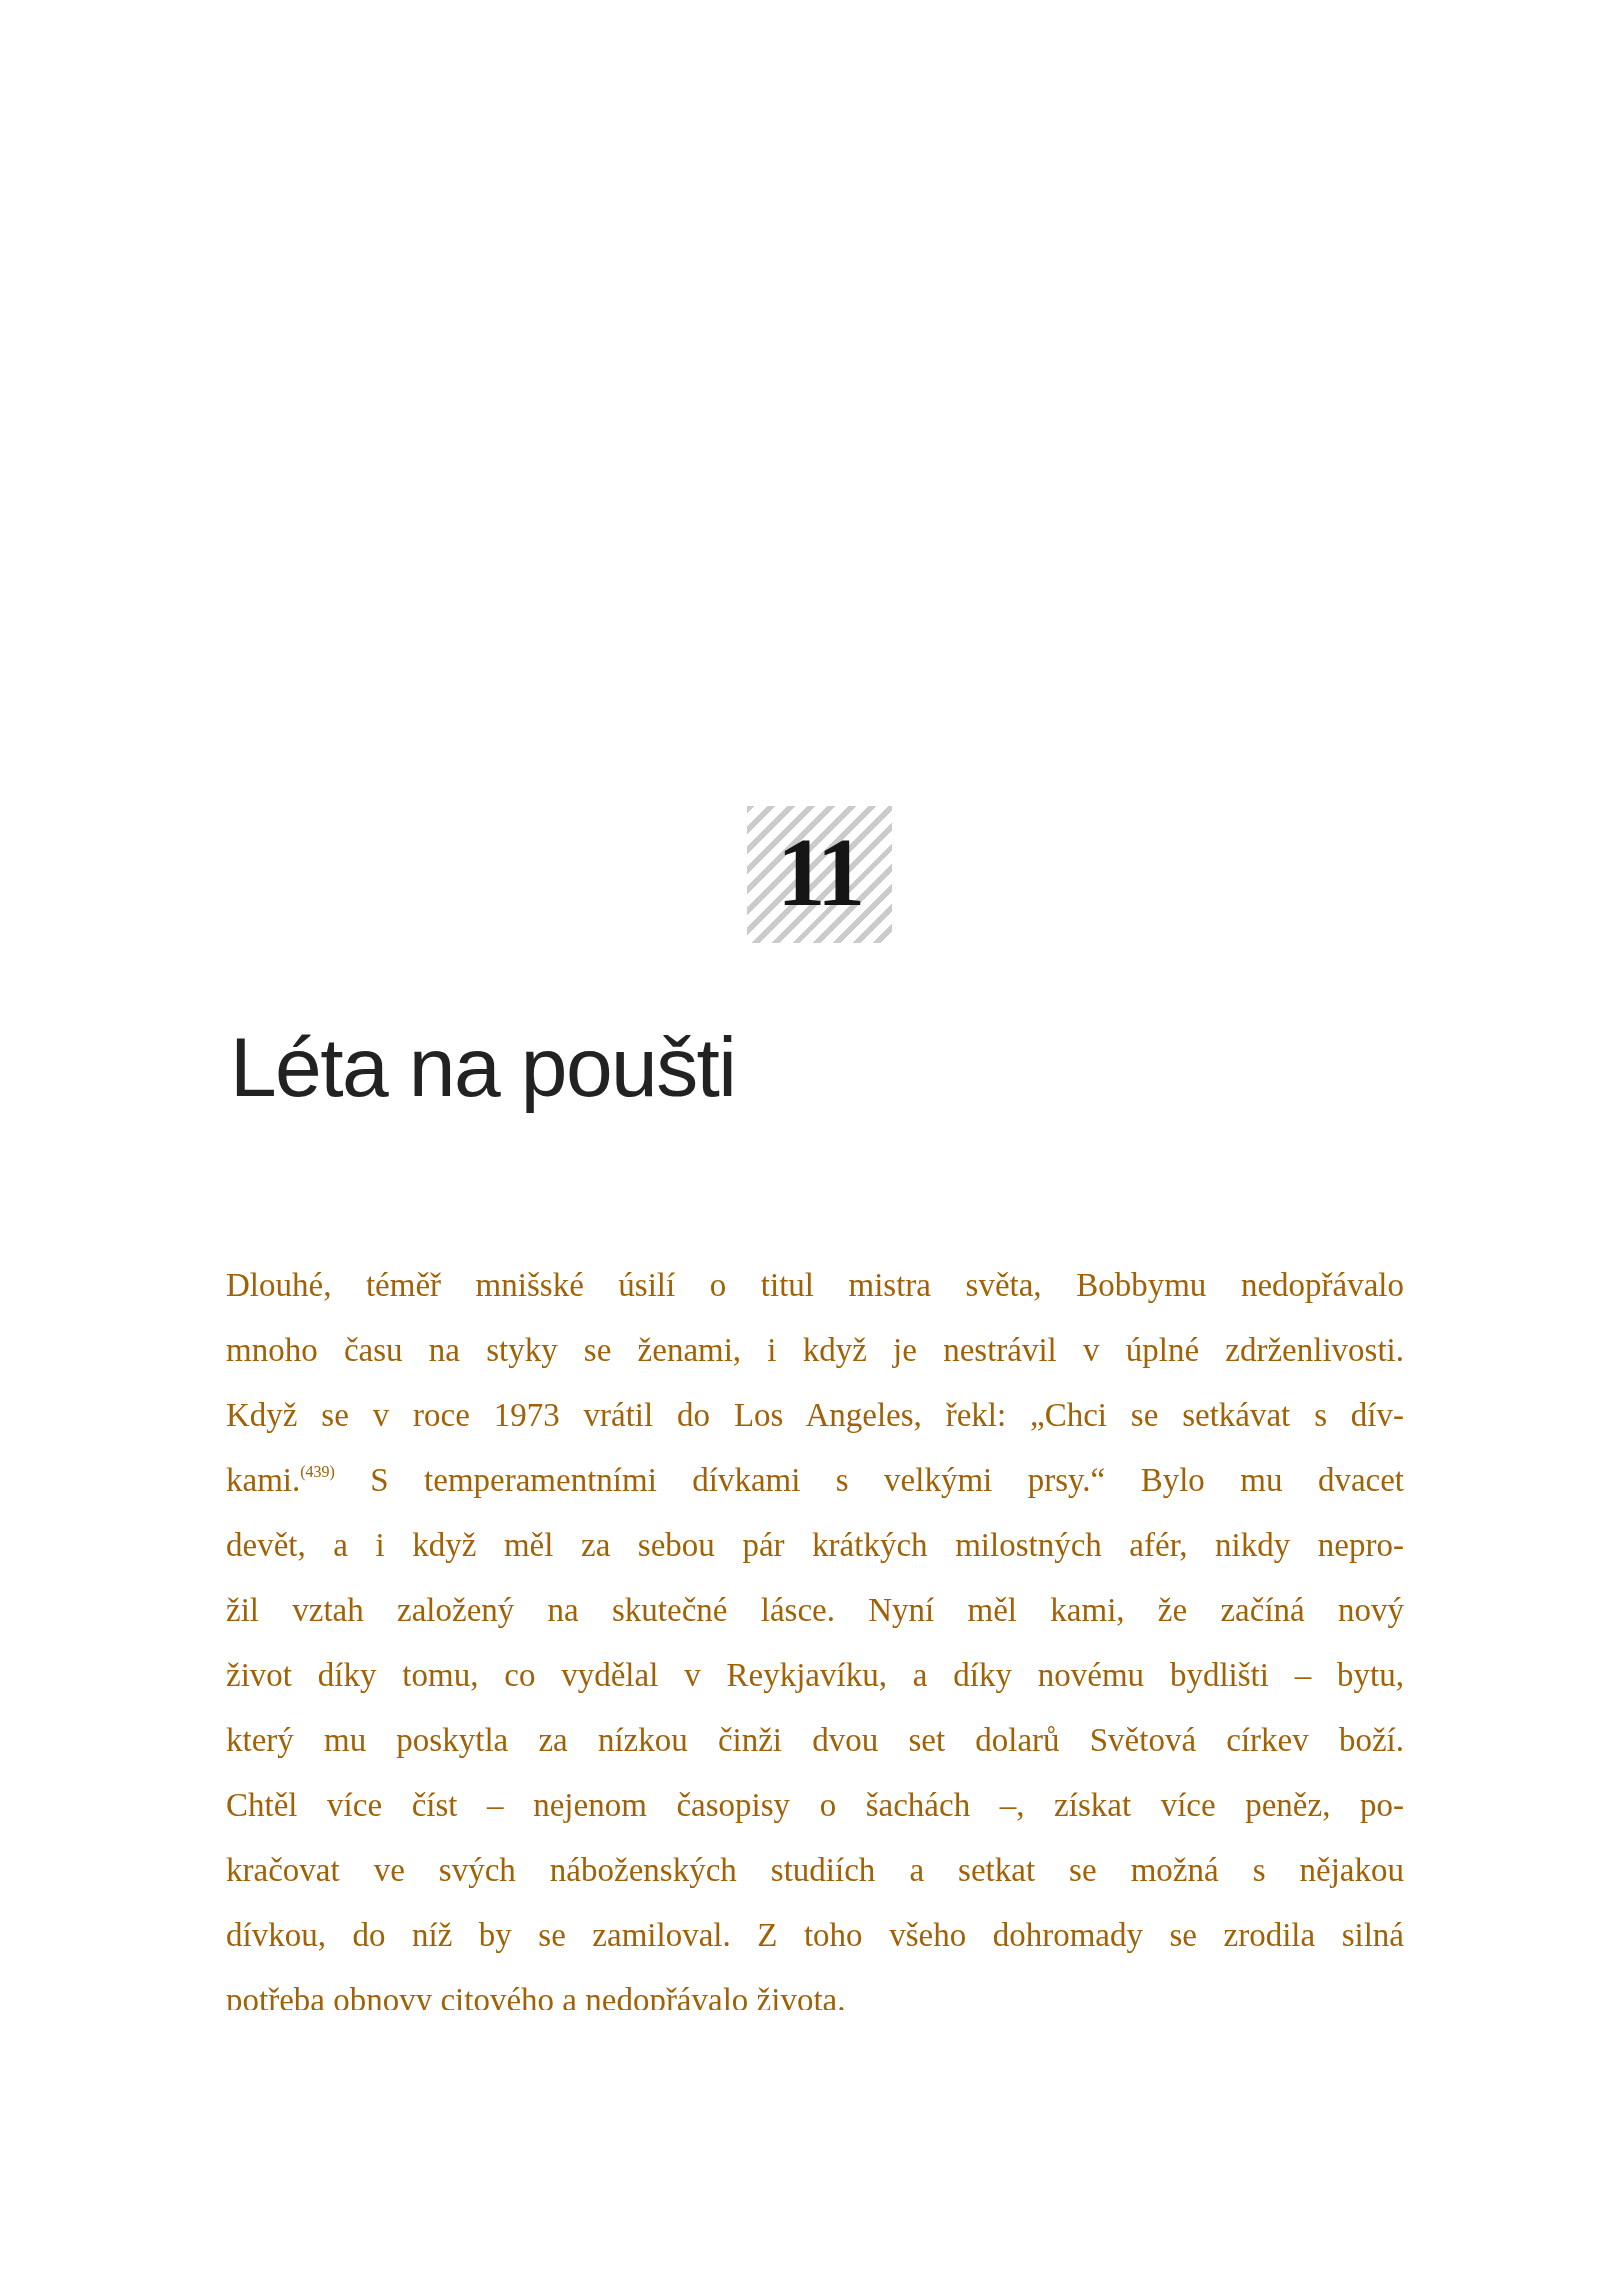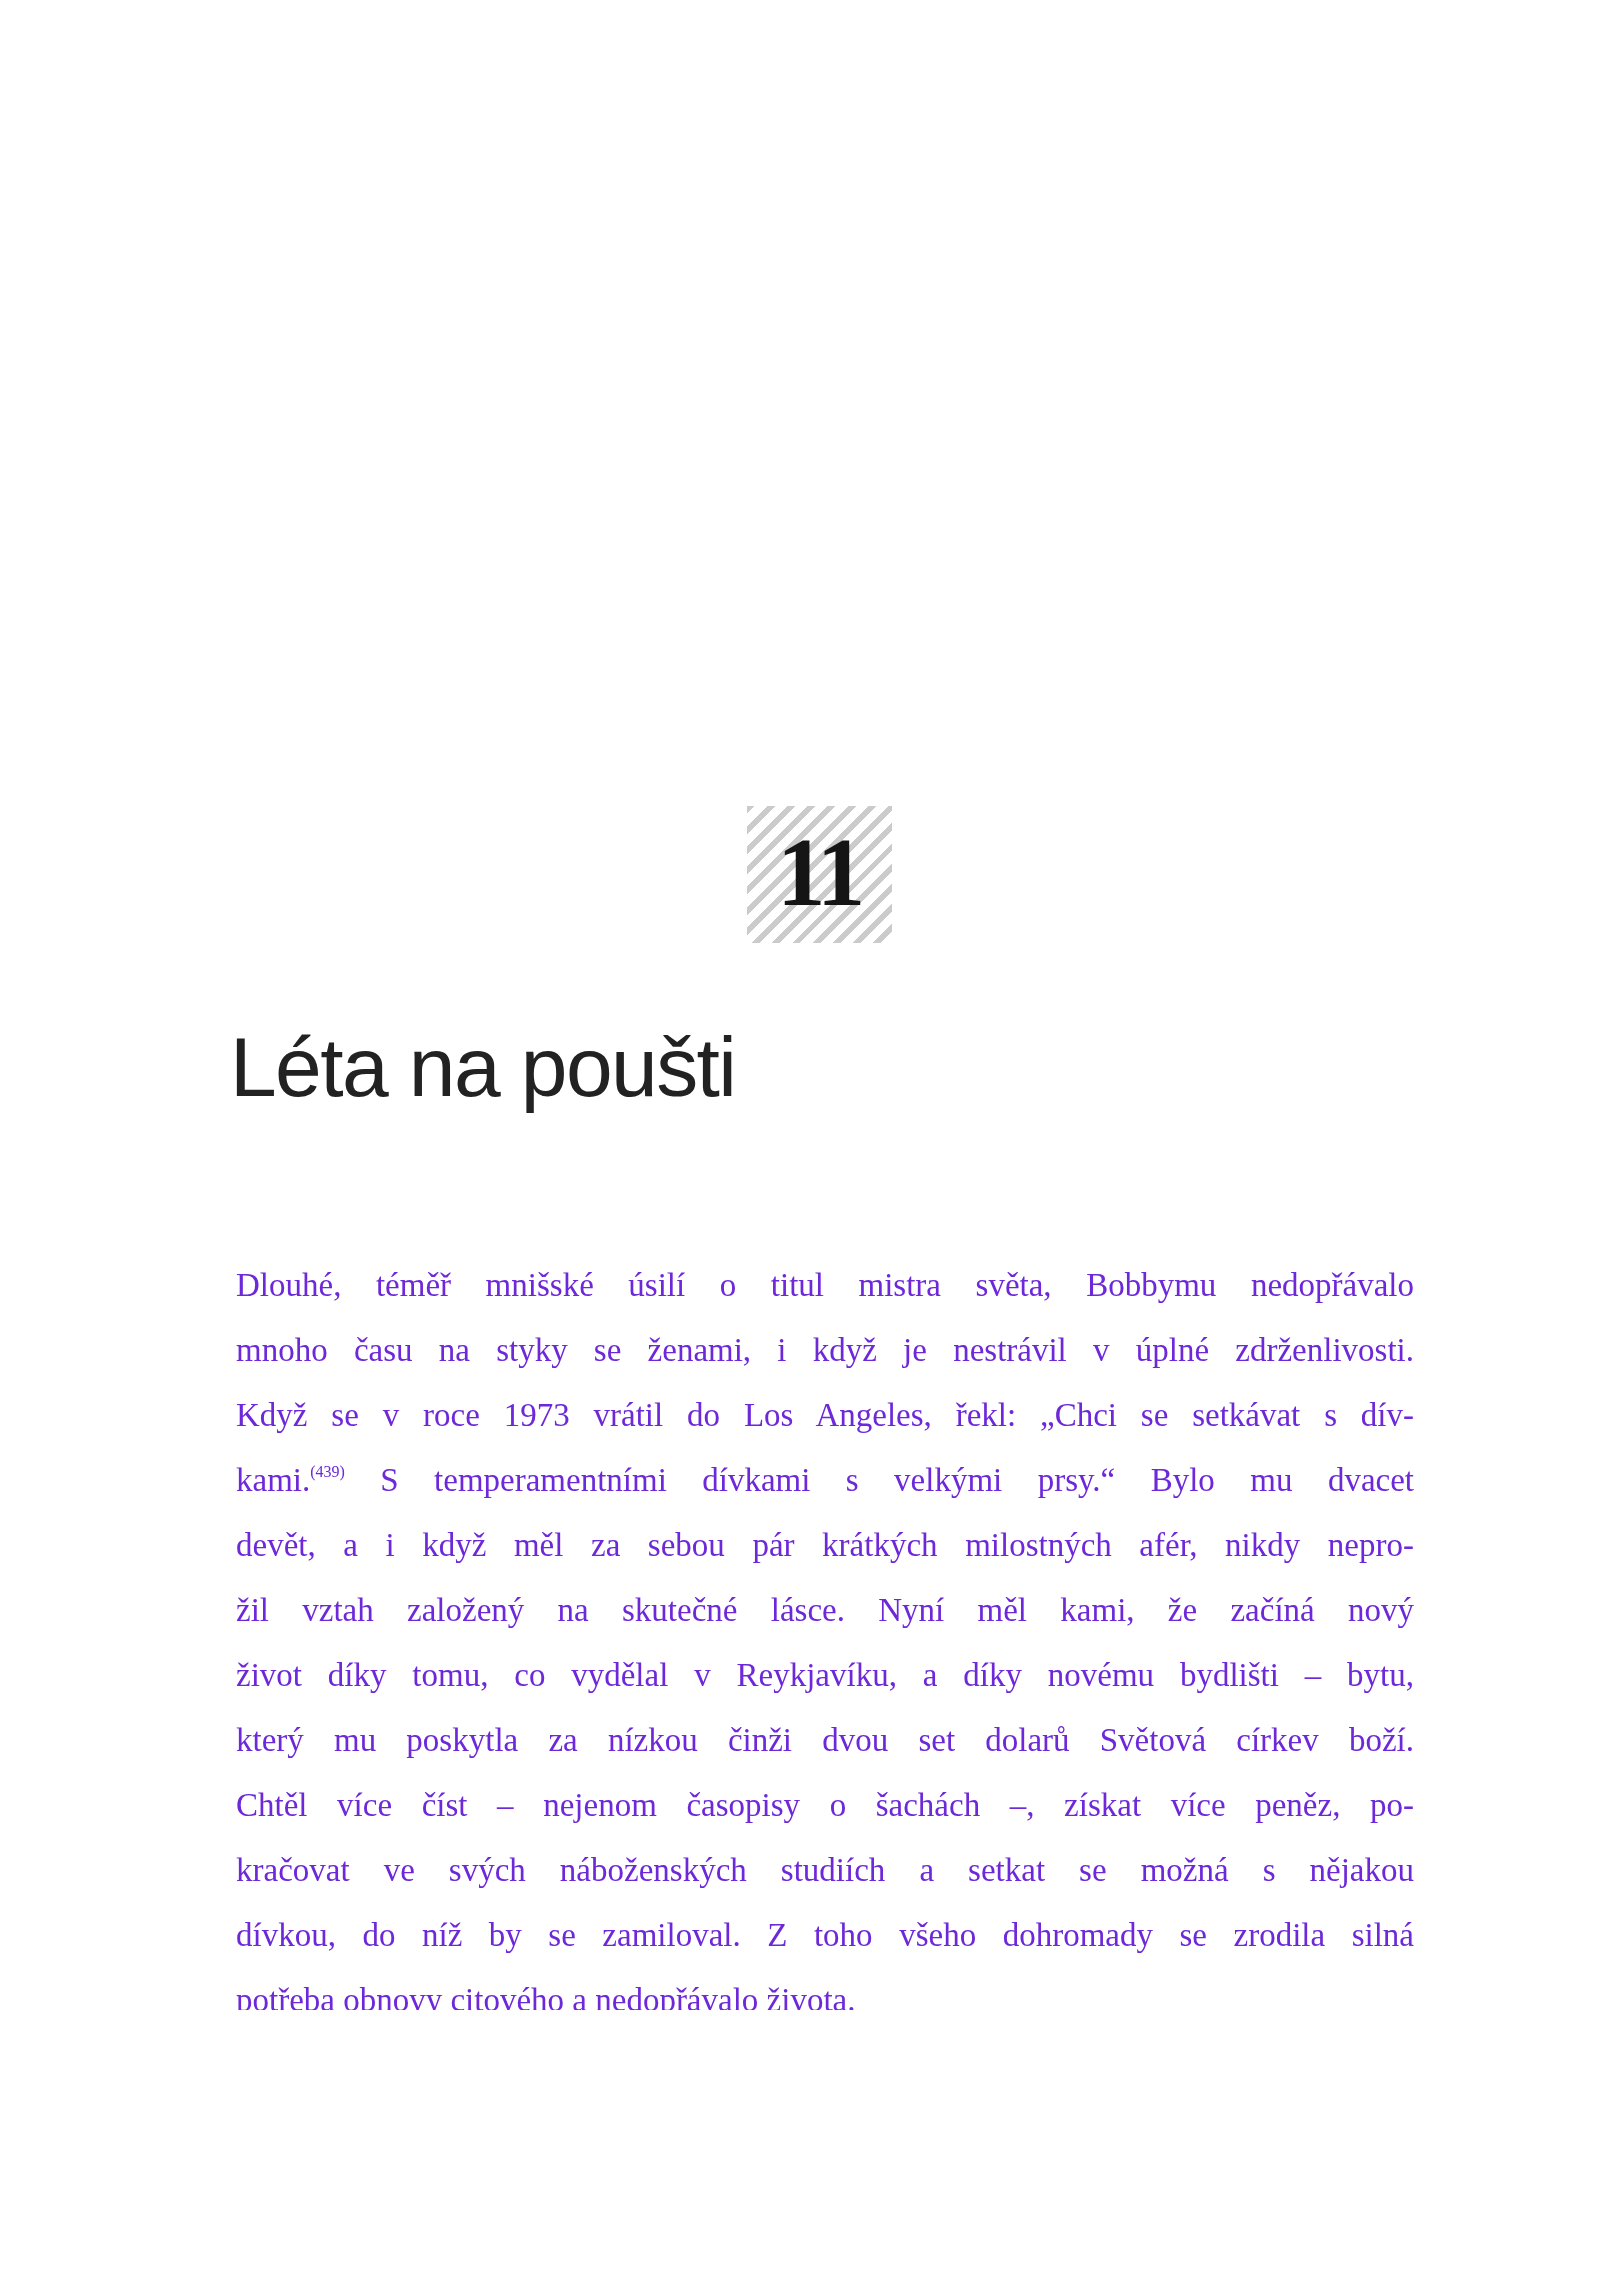--- a/index.html
+++ b/index.html
@@ -36,24 +36,24 @@
     font-weight:300;
     font-size:84px;
     line-height:84px;
     letter-spacing:-1.6px;
     color:#222222;
     white-space:nowrap;
   }
   
   .body-text{
     position:absolute;
-    left:236px;top:1253px;width:1178px;
+    left:226px;top:1253px;width:1178px;
     font-size:33px;
     line-height:65px;
-    color:#6d28d9;
+    color:#a16207;
   }
   .line{
     text-align:justify;
     text-align-last:justify;
     white-space:normal;
   }
   .line.last{
     text-align-last:left;
   }
   .line sup{

